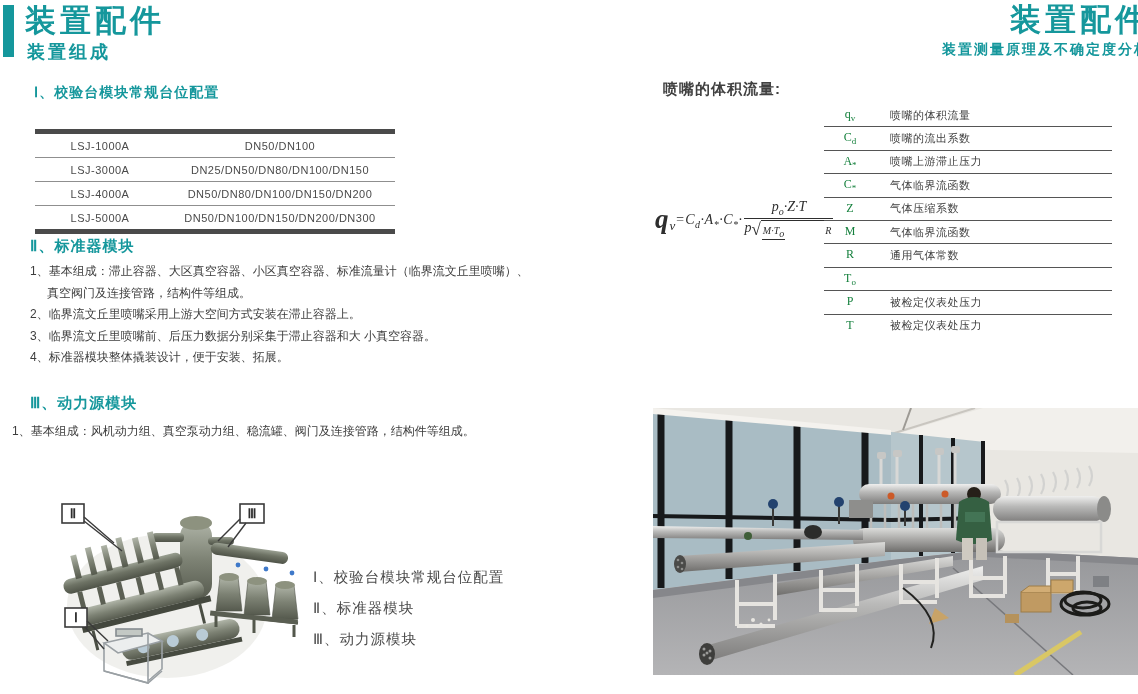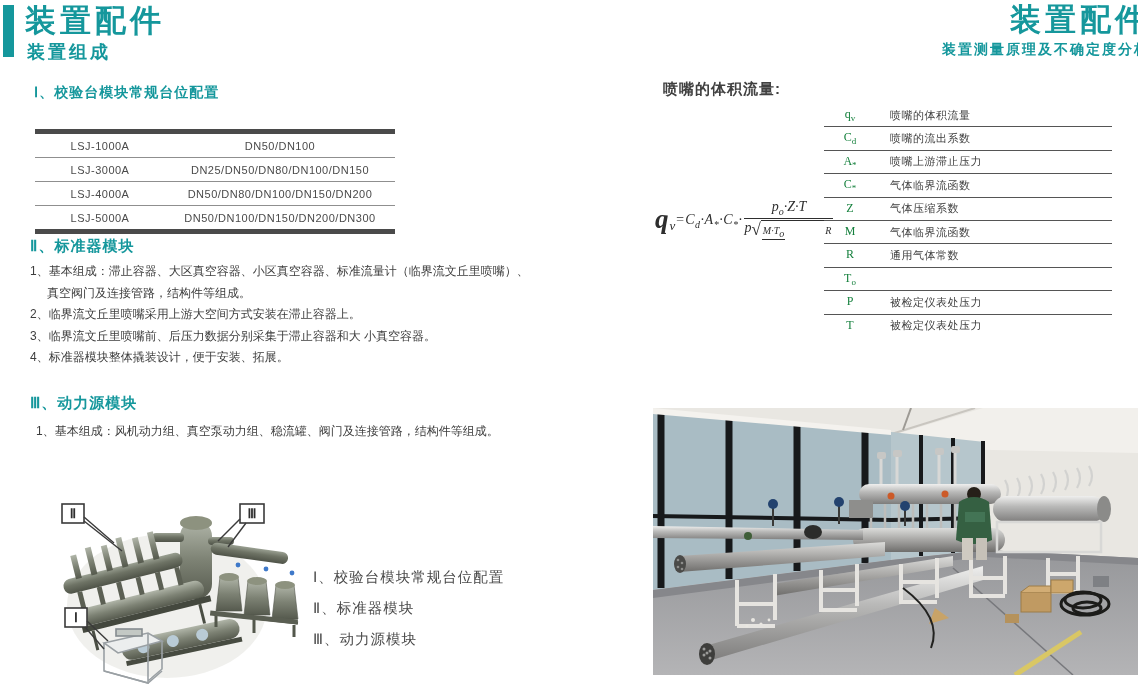--- a/index.html
+++ b/index.html
@@ -18,21 +18,21 @@
   
   .sec1-heading{position:absolute;left:34px;top:84px;font-size:14px;font-weight:bold;color:#15979c;letter-spacing:1px;}
   .model-table{position:absolute;left:35px;top:106px;width:360px;border-top:5px solid #4a4a4a;border-bottom:5px solid #4a4a4a;margin-top:23px;}
   .model-row{display:flex;height:23px;align-items:center;border-bottom:1px solid #8f8f8f;font-size:11px;color:#4a4a4a;}
   .model-row:last-child{border-bottom:none;}
   .model-cell-model{width:130px;text-align:center;letter-spacing:0.5px;}
   .model-cell-sizes{flex:1;text-align:center;letter-spacing:0.5px;}
   .sec-heading2{position:absolute;left:30px;top:237px;font-size:15px;font-weight:bold;color:#15979c;letter-spacing:1px;}
   .sec2-body{position:absolute;left:30px;top:261px;width:420px;}
   .sec-heading3{position:absolute;left:30px;top:394px;font-size:15px;font-weight:bold;color:#15979c;letter-spacing:1px;}
-  .sec3-body{position:absolute;left:36px;top:420px;width:430px;}
+  .sec3-body{position:absolute;left:12px;top:420px;width:430px;}
   .body-line{font-size:12px;color:#3d3d3d;height:21.5px;line-height:21.5px;white-space:nowrap;}
   .body-line.indent{padding-left:17px;}
   .sec3-body .body-line{height:23px;line-height:23px;}
   
   .legend{position:absolute;left:313px;top:562px;}
   .legend-item{font-size:14.5px;color:#4a4a4a;height:31px;line-height:31px;letter-spacing:1px;}
   
   .illustration{position:absolute;left:42px;top:481px;width:262px;height:212px;}
   .photo{position:absolute;left:653px;top:408px;width:485px;height:267px;}
   

